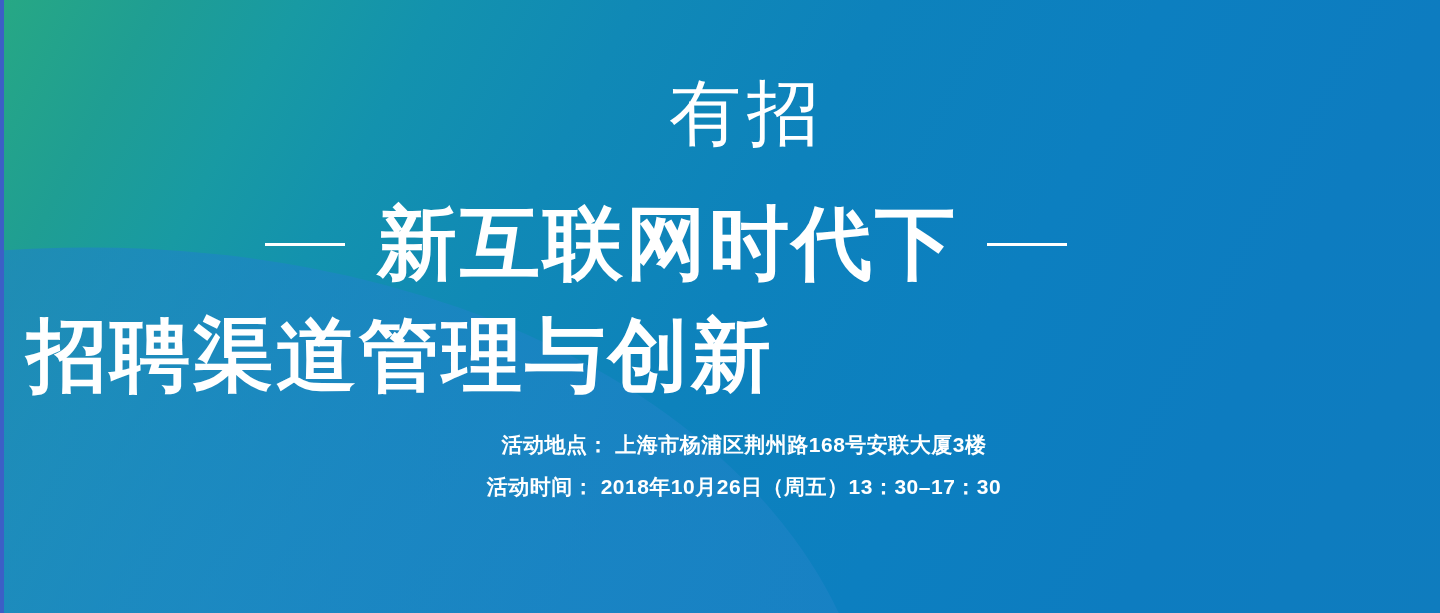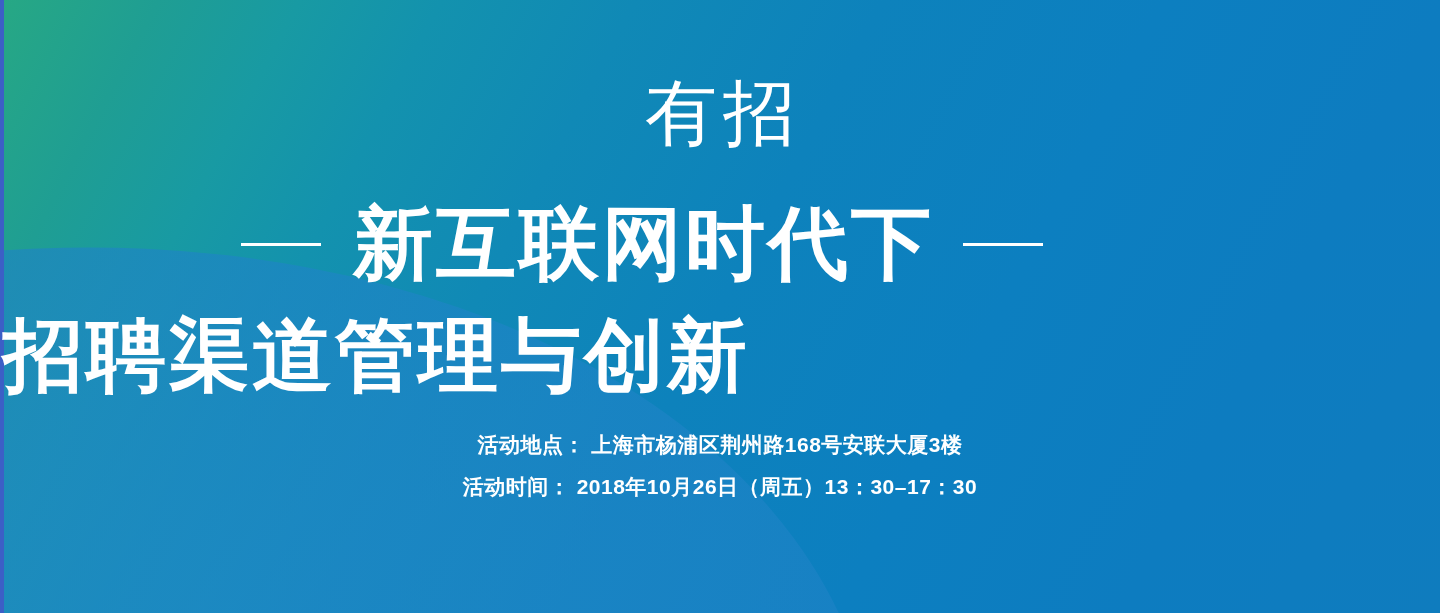--- a/index.html
+++ b/index.html
@@ -142,20 +142,21 @@
     width: 4px;
     height: 613px;
     background: #3c5fc6;
   }
 
   
   .content {
     position: absolute;
     inset: 0;
     z-index: 5;
+    margin-left: 24px;
   }
 
   .logo {
     position: absolute;
     top: 70px;
     left: 0;
     width: 1440px;
     text-align: center;
     color: #ffffff;
     font-size: 72px;

